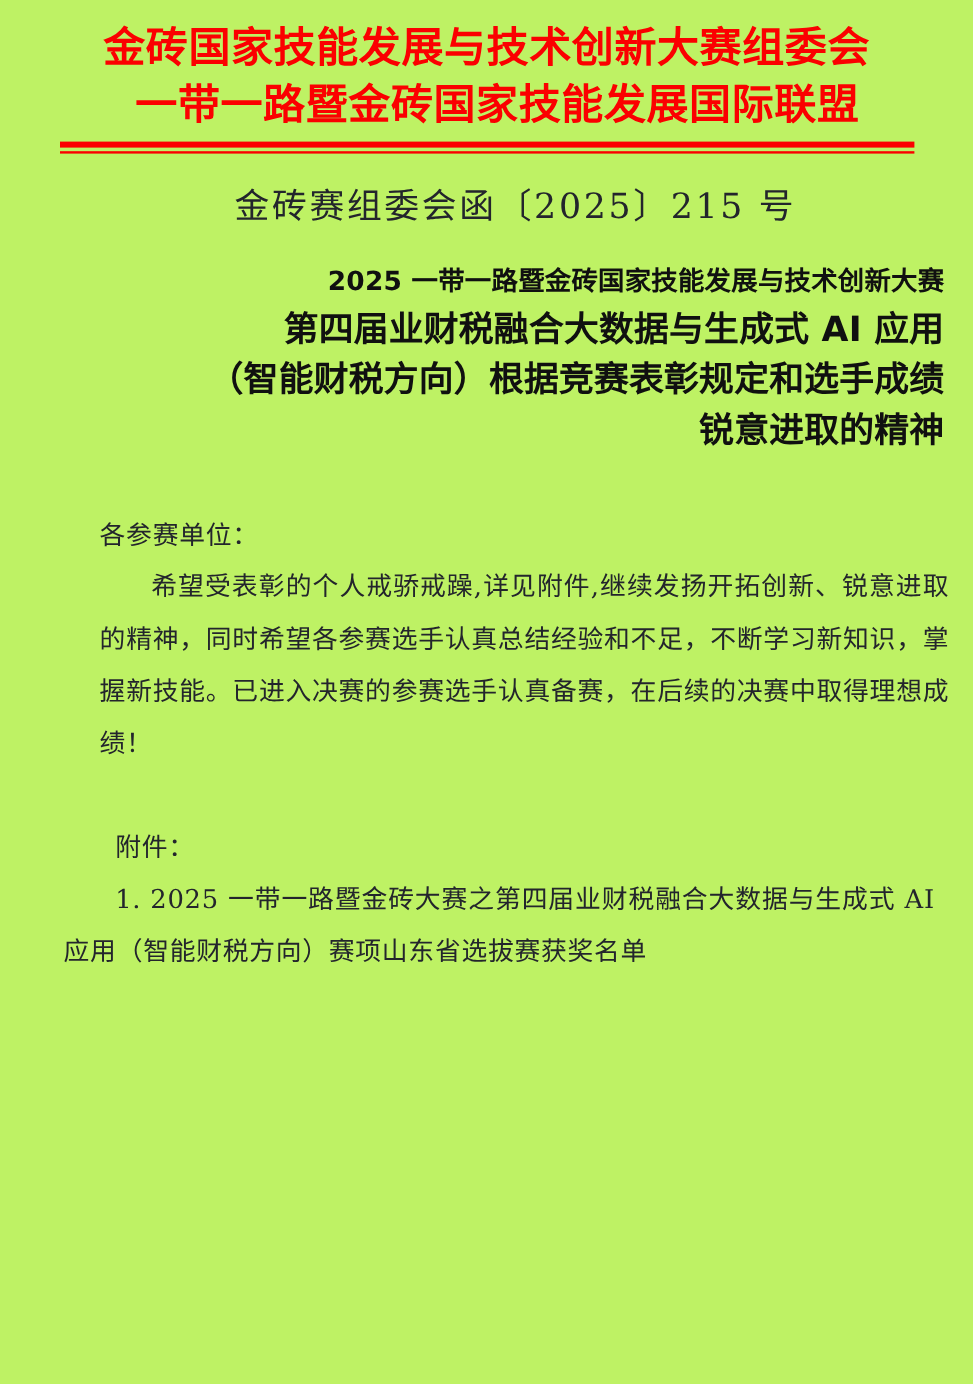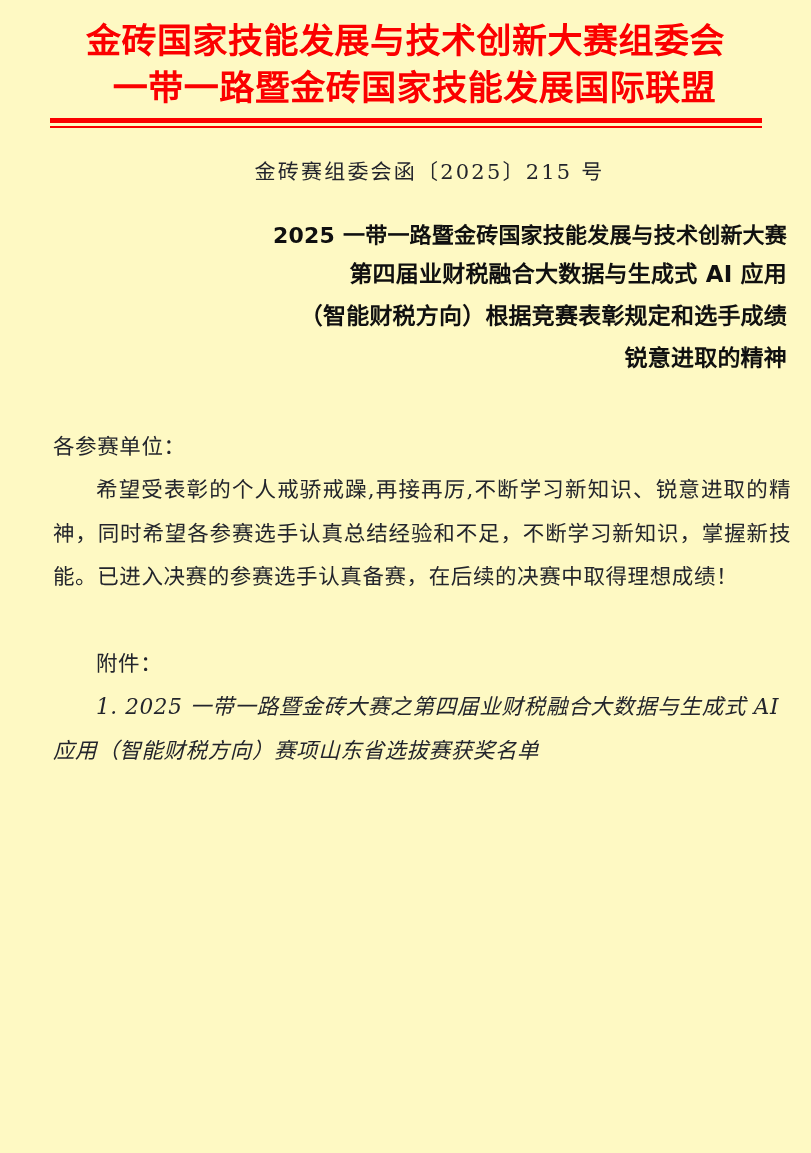--- a/index.html
+++ b/index.html
@@ -16,21 +16,21 @@
     font-family: "DejaVu Serif", "Liberation Serif", serif;
     color: #1a1a1a;
     -webkit-font-smoothing: antialiased;
   }
 
   .page {
     position: absolute;
     inset: 0;
     width: 811px;
     height: 1153px;
-    background: #fef9c3;
+    background: #bef264;
   }
 
   
   .masthead {
     padding-top: 18px;
     text-align: center;
   }
   .masthead-line {
     color: #fb0000;
     font-family: "DejaVu Sans", "Liberation Sans", sans-serif;
@@ -54,21 +54,21 @@
   }
   .rule-thin {
     height: 1.5px;
     background: #fb0000;
   }
 
   
   .docnum {
     margin-top: 29px;
     text-align: center;
-    font-size: 21px;
+    font-size: 29px;
     line-height: 30px;
     letter-spacing: 2.2px;
     color: #23252c;
     font-family: "DejaVu Serif", "Liberation Serif", serif;
     padding-left: 48px;
   }
 
   
   .title-block {
     margin-top: 32px;
@@ -78,30 +78,31 @@
     color: #101010;
     padding: 0 24px;
   }
   .title-sub {
     font-size: 22px;
     line-height: 34px;
     letter-spacing: 0.2px;
     white-space: nowrap;
   }
   .title-main {
-    font-size: 23px;
+    font-size: 29px;
     line-height: 42px;
     letter-spacing: 0.2px;
     white-space: nowrap;
   }
 
   
   .body-block {
     margin-top: 46px;
     padding: 0 20px 0 53px;
+    margin-left: 30px;
   }
   .para {
     font-size: 21.5px;
     line-height: 43.5px;
     color: #23252c;
     text-align: justify;
     text-justify: inter-ideograph;
     letter-spacing: 0.6px;
     margin: 0;
   }
@@ -117,21 +118,20 @@
   }
 
   .attach-block {
     padding: 0 32px 0 53px;
   }
   .attach-label {
     text-indent: 2em;
   }
   .attach-item {
     text-indent: 2em;
-    font-style: italic;
   }
 </style>
 </head>
 <body>
 
 <div class="page">
 
   <div class="masthead">
     <div class="masthead-line" style="color: rgb(251, 0, 0);">金砖国家技能发展与技术创新大赛组委会</div>
     <div class="masthead-line" style="color: rgb(251, 0, 0); padding-left: 18px;">一带一路暨金砖国家技能发展国际联盟</div>
@@ -149,21 +149,21 @@
     <div class="title-sub">2025 一带一路暨金砖国家技能发展与技术创新大赛</div>
     <div class="title-main">第四届业财税融合大数据与生成式 AI 应用</div>
     <div class="title-main">（智能财税方向）根据竞赛表彰规定和选手成绩</div>
     <div class="title-main">锐意进取的精神</div>
   </div>
 
   <div class="body-block">
     <p class="para hang">各参赛单位：</p>
 
 
-    <p class="para indent">希望受表彰的个人戒骄戒躁,再接再厉,不断学习新知识、锐意进取的精神，同时希望各参赛选手认真总结经验和不足，不断学习新知识，掌握新技能。已进入决赛的参赛选手认真备赛，在后续的决赛中取得理想成绩！</p>
+    <p class="para indent">希望受表彰的个人戒骄戒躁,详见附件,继续发扬开拓创新、锐意进取的精神，同时希望各参赛选手认真总结经验和不足，不断学习新知识，掌握新技能。已进入决赛的参赛选手认真备赛，在后续的决赛中取得理想成绩！</p>
   </div>
 
   <div class="spacer-para"></div>
 
   <div class="attach-block">
     <p class="para attach-label">附件：</p>
     <p class="para attach-item">1. 2025 一带一路暨金砖大赛之第四届业财税融合大数据与生成式 AI 应用（智能财税方向）赛项山东省选拔赛获奖名单</p>
   </div>
 
 </div>

